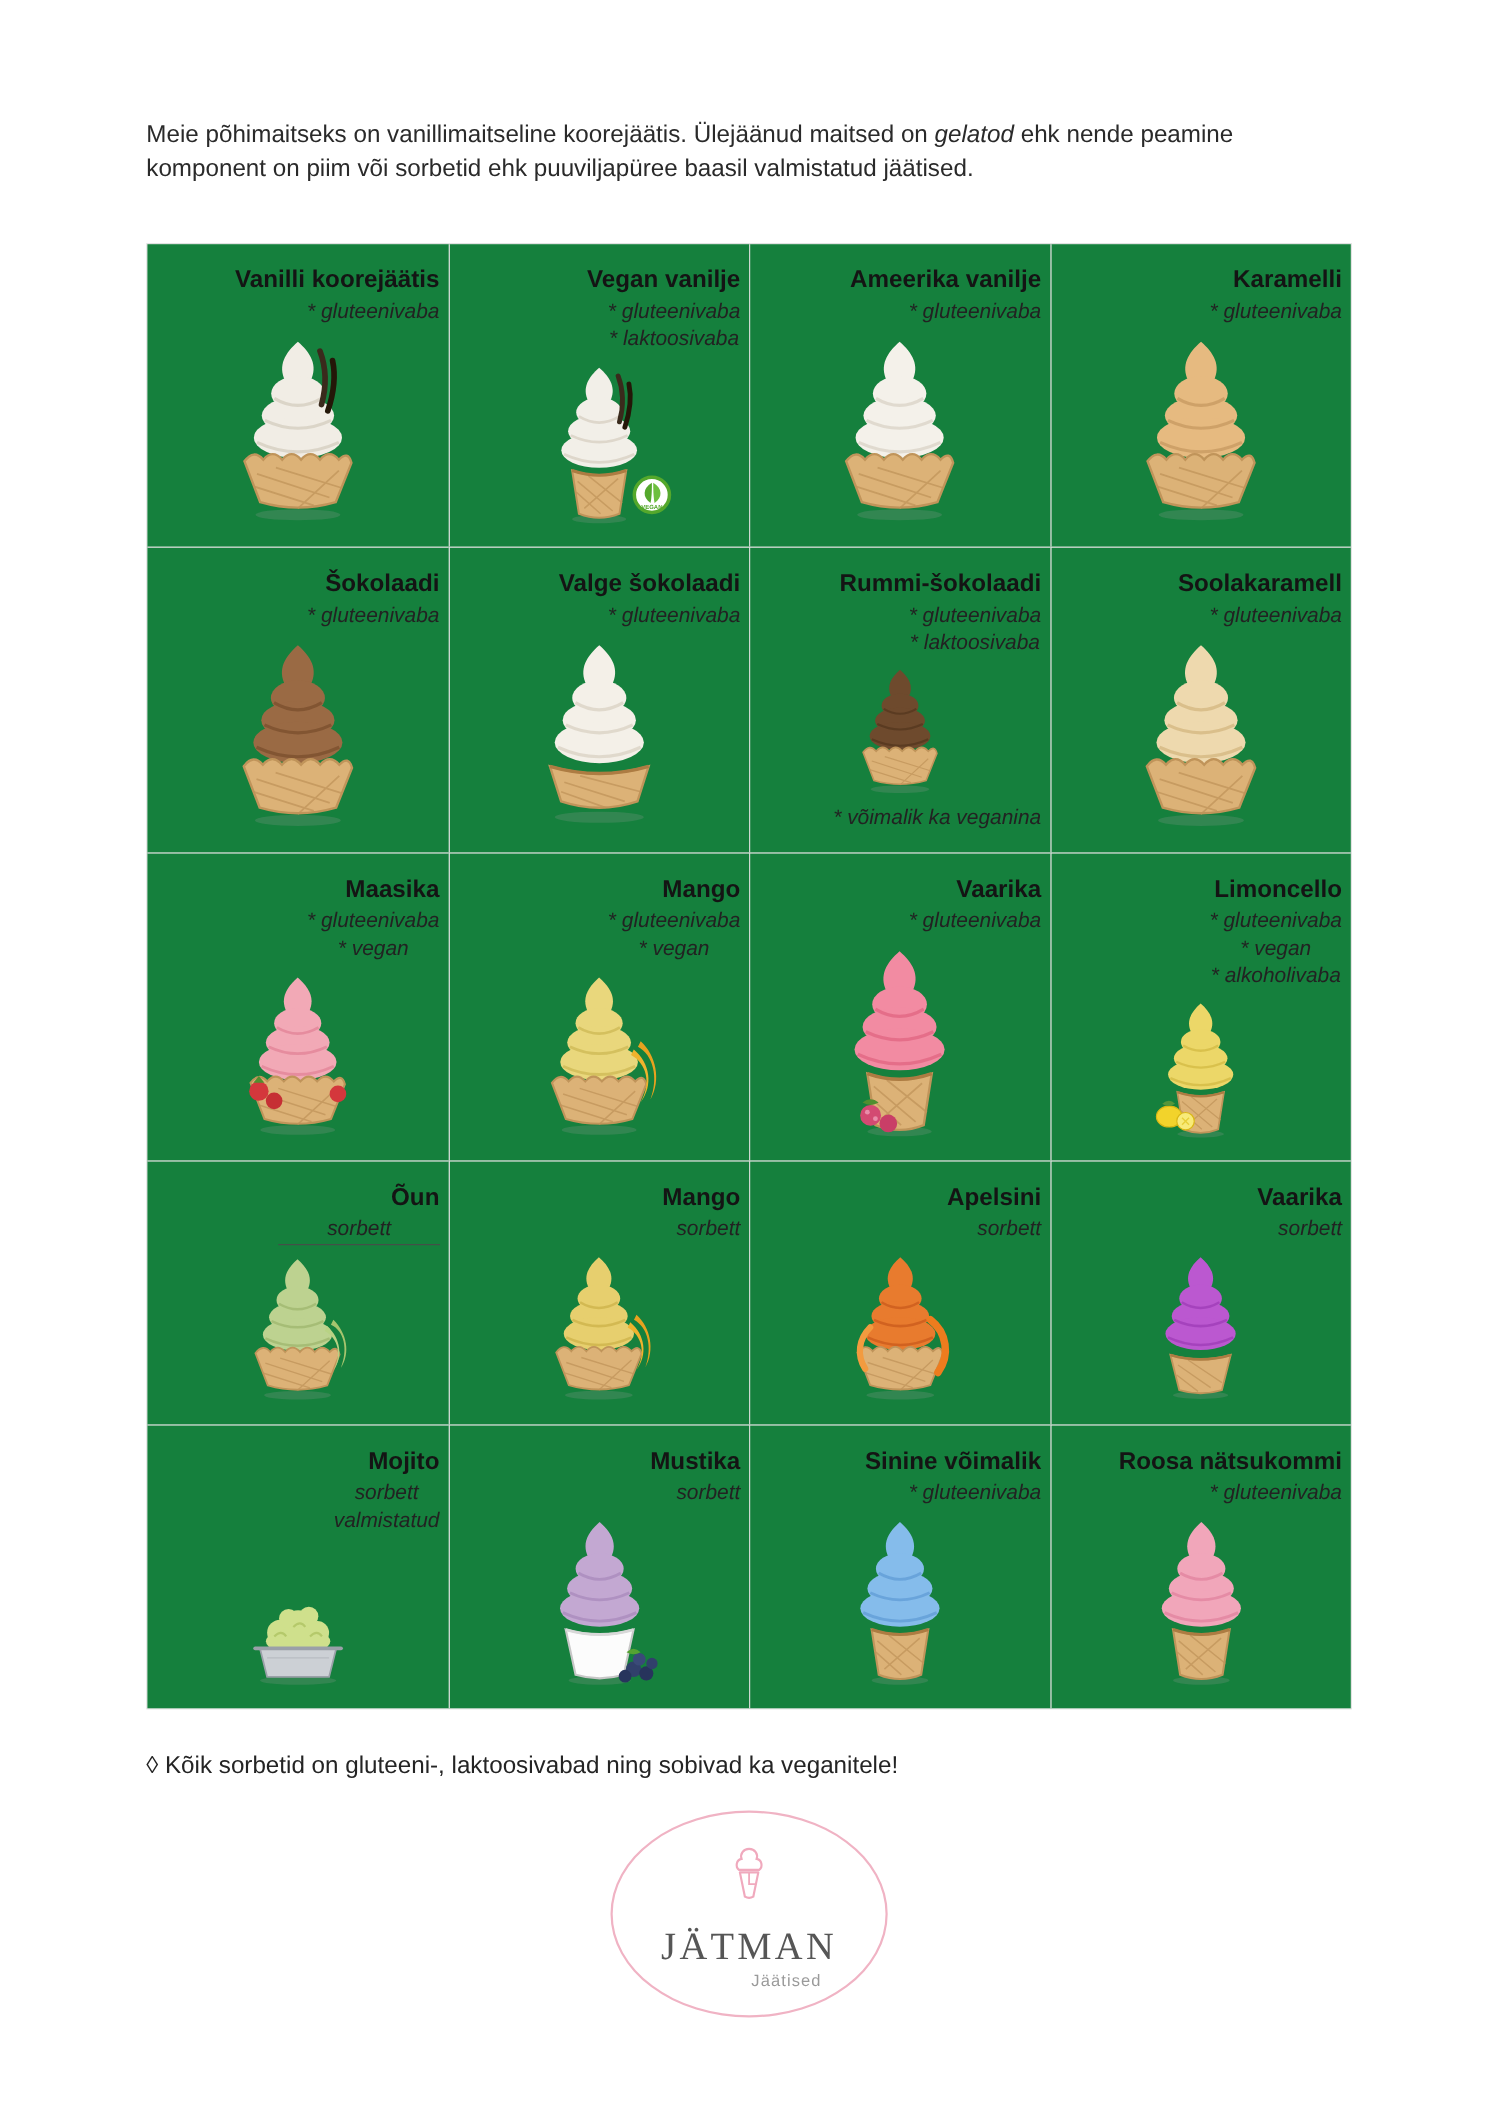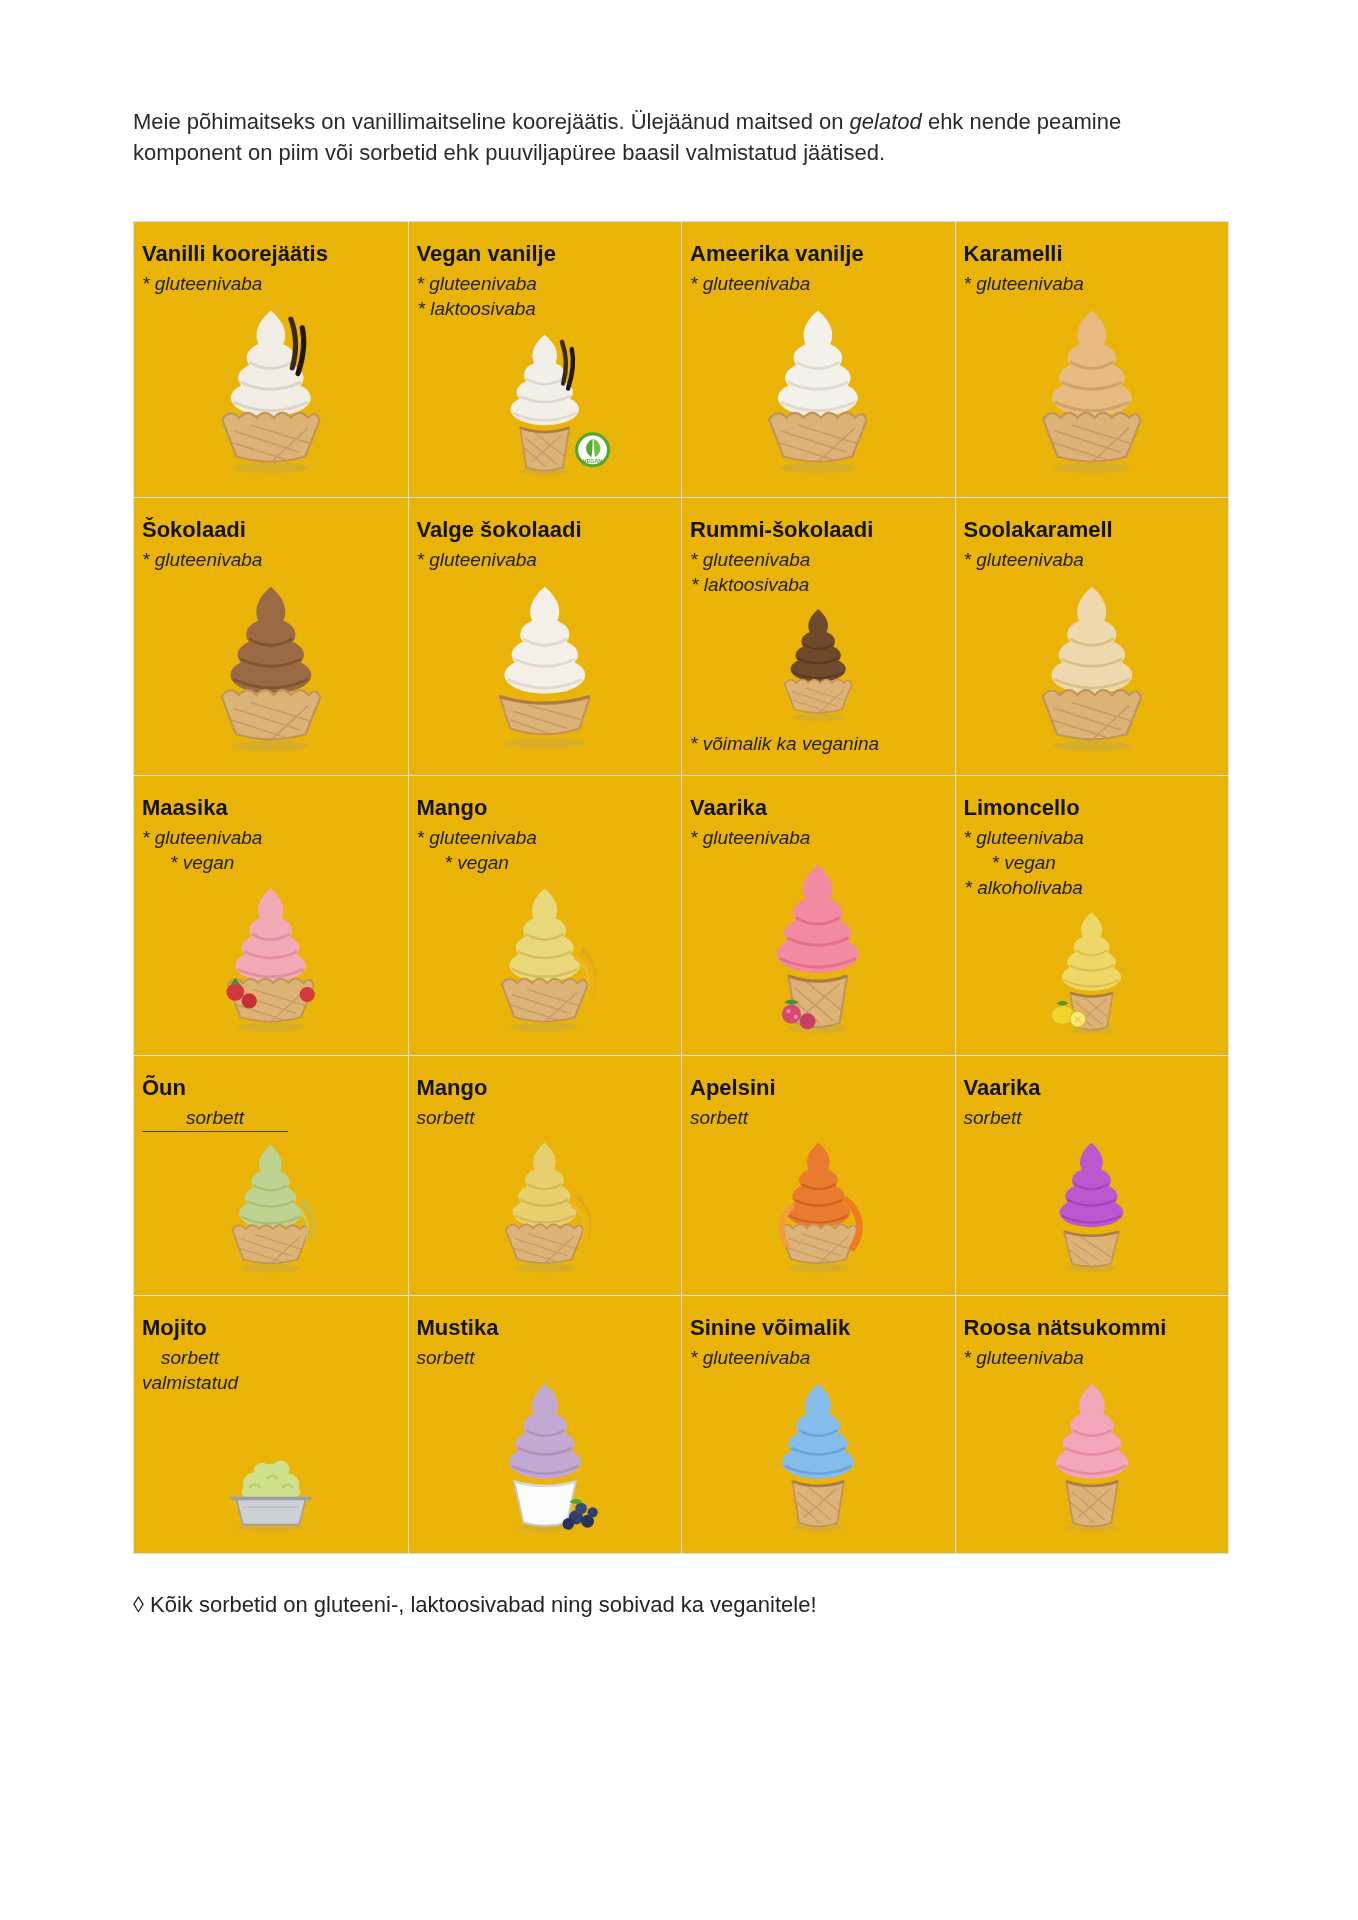--- a/index.html
+++ b/index.html
@@ -19,23 +19,23 @@
 
   .grid {
     margin-top:53px; width:1096px;
     display:grid;
     grid-template-columns:repeat(4,1fr);
     grid-template-rows:275px 278px 280px 240px 258px;
     border:1px solid #dfdfdf;
   }
   .cell {
     border-left:1px solid #dfdfdf; border-top:1px solid #dfdfdf;
-    display:flex; flex-direction:column; align-items:flex-start;
+    display:flex; flex-direction:column; align-items:flex-end;
     padding:18px 8px 10px 8px; min-height:0; overflow:hidden;
-    background:#eab308;
+    background:#15803d;
   }
   .cell:nth-child(4n+1){ border-left:none; }
   .cell:nth-child(-n+4){ border-top:none; }
 
   .cell-name { font-size:22px; font-weight:bold; color:#141414; text-align:center; line-height:1.25; }
   .cell-attrs { margin-top:3px; text-align:center; }
   .attr { font-style:italic; font-size:19px; color:#222; line-height:1.32; }
   .attr.underlined { border-bottom:1.5px solid #4a4a4a; padding:0 44px 1px 44px; }
   .cell-img { flex:1; min-height:0; width:100%; display:flex; align-items:center; justify-content:center; padding:6px 0 8px 0; }
   .cell-img svg { height:100%; max-height:200px; }
@@ -547,14 +547,27 @@
             <path d="M44 90 L70 112 M52 86 L77 106 M43 98 L61 114 M74 88 L49 110" stroke="#c0945a" stroke-width="1.1" opacity="0.75"></path>
             <path d="M40 82 Q60 89 80 82" stroke="#ad7c42" stroke-width="2.2" fill="none"></path>
           </svg>
         </div>
 
   </div>
 </div>
 
   <div class="footnote">◊ Kõik sorbetid on gluteeni-, laktoosivabad ning sobivad ka veganitele!</div>
 
+  <div class="logo-wrap">
+    <div class="logo">
+      <span>
+        <svg width="46" height="64" viewBox="0 0 60 84" fill="none">
+          <path d="M30 5 C37 5 41 11 39 17 C45 18 47 26 42 30 L18 30 C13 26 15 18 21 17 C19 11 23 5 30 5 Z" stroke="#f0a9bd" stroke-width="2.6"></path>
+          <path d="M19 33 L25 62 Q30 65 35 62 L41 33 Z" stroke="#f0a9bd" stroke-width="2.6" stroke-linejoin="round"></path>
+          <path d="M30 33 L30 47 L37 47" stroke="#f0a9bd" stroke-width="2.2"></path>
+        </svg>
+      </span>
+      <div class="logo-brand">JÄTMAN</div>
+      <div class="logo-tagline">Jäätised</div>
+    </div>
+  </div>
 
 </div>
 
 </body></html>

